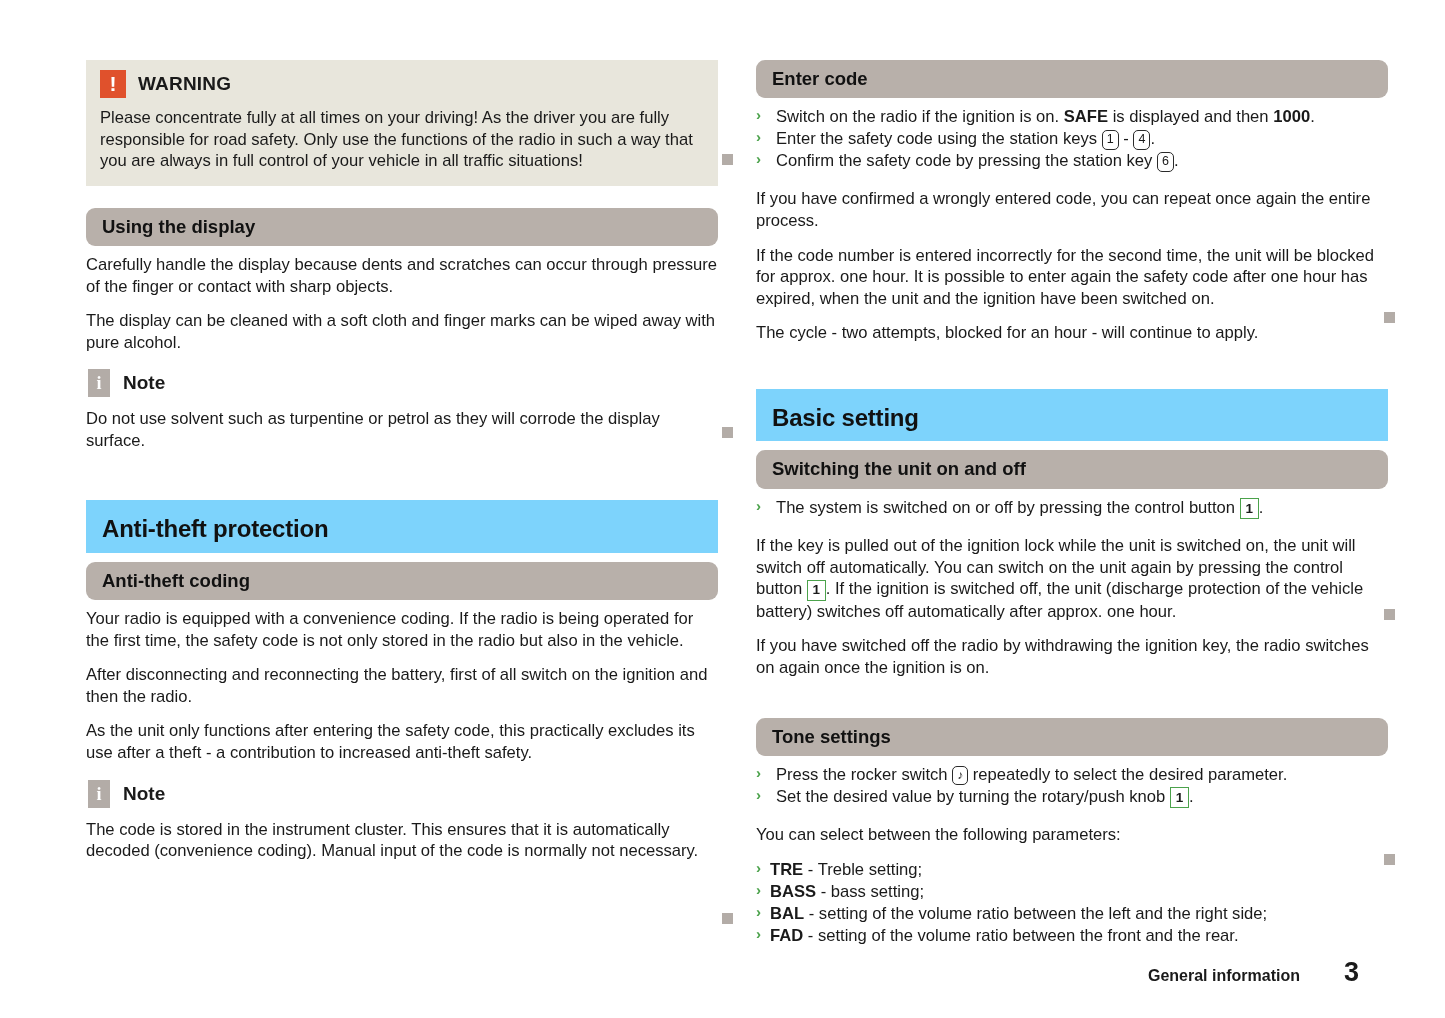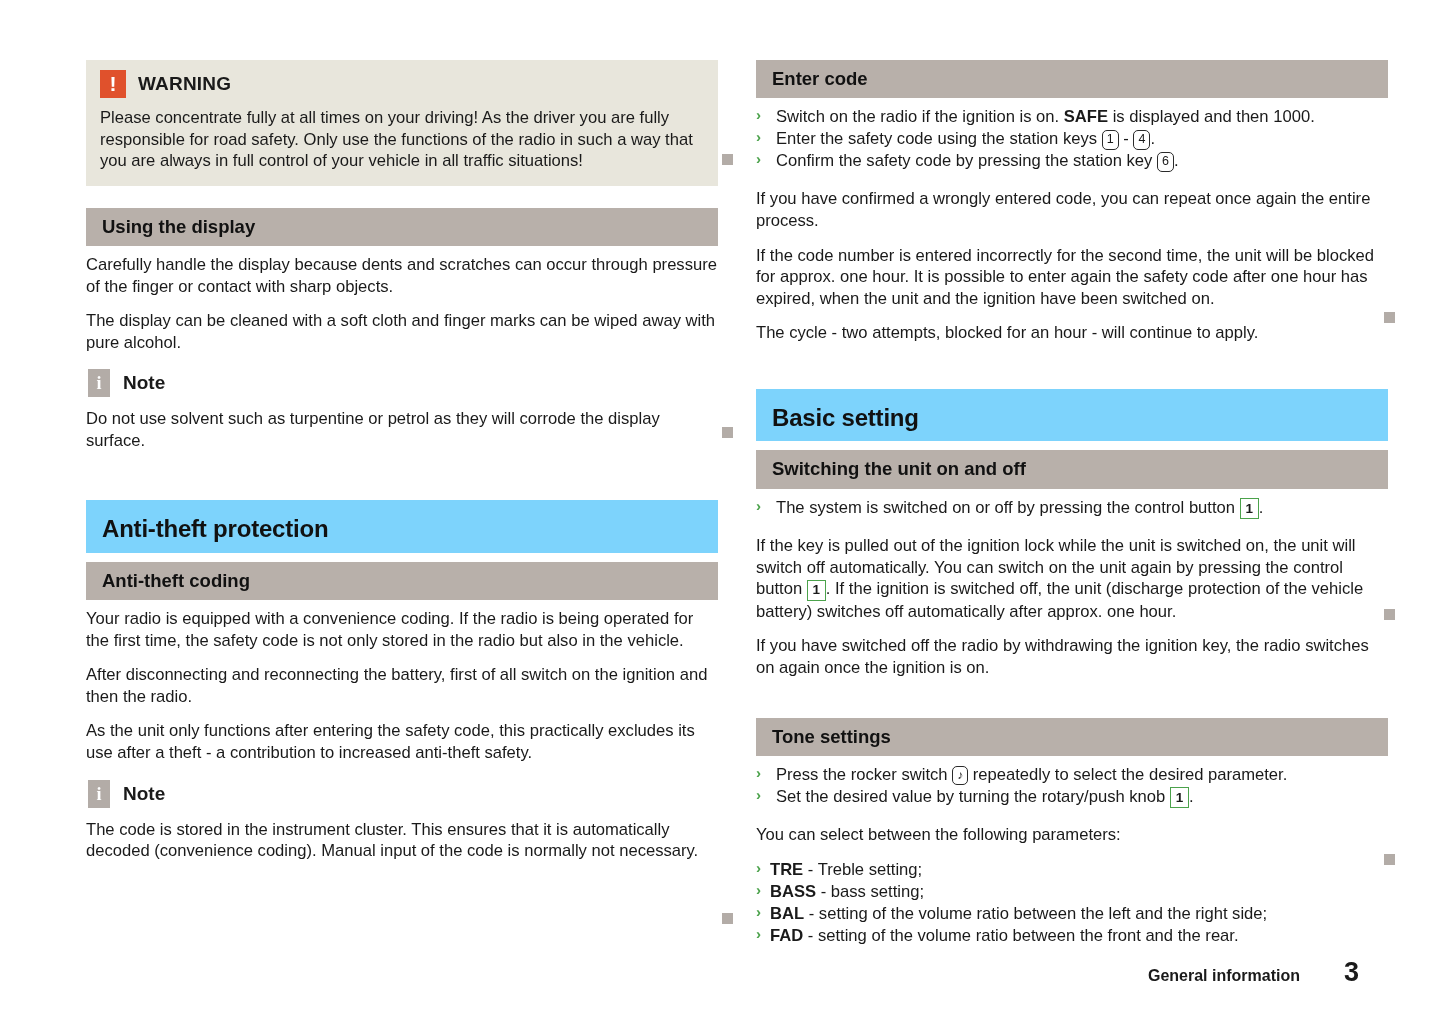--- a/index.html
+++ b/index.html
@@ -41,20 +41,21 @@
     line-height: 1.15;
   }
   .section-head {
     background: #b8b0aa;
     font-size: 18.5px;
     font-weight: bold;
     padding: 8px 0 9px 16px;
     margin: 0 0 8px 0;
     color: #111;
     line-height: 1.15;
+    border-radius: 9px;
   }
 
   
   p.body {
     font-size: 16.6px;
     line-height: 1.30;
     margin: 0 0 13px 0;
     text-align: left;
     color: #1a1a1a;
   }
@@ -240,21 +241,21 @@
       <div class="note-title">Note</div>
     </div>
     <p class="body">The code is stored in the instrument cluster. This ensures that it is automatically decoded (convenience coding). Manual input of the code is normally not necessary.</p>
   </div>
 
   <div class="col col-right">
 
     <div class="section-head">Enter code</div>
 
     <ul class="arrow-list gap" id="enter-code-steps">
-        <li><span class="bullet">›</span><span>Switch on the radio if the ignition is on. </span><span style="font-weight: bold; text-align: center;">SAFE</span><span> is displayed and then </span><span style="font-weight: normal; text-align: center;">1000</span><span>.</span></li>
+        <li><span class="bullet">›</span><span>Switch on the radio if the ignition is on. </span><span style="font-weight: bold; text-align: center;">SAFE</span><span> is displayed and then </span><span style="font-weight: bold; text-align: center;">1000</span><span>.</span></li>
         <li><span class="bullet">›</span><span>Enter the safety code using the station keys </span><span class="key-round">1</span><span> - </span><span class="key-round">4</span><span>.</span></li>
         <li><span class="bullet">›</span><span>Confirm the safety code by pressing the station key </span><span class="key-round">6</span><span>.</span></li>
       </ul>
 
     <p class="body">If you have confirmed a wrongly entered code, you can repeat once again the entire process.</p>
     <p class="body">If the code number is entered incorrectly for the second time, the unit will be blocked for approx. one hour. It is possible to enter again the safety code after one hour has expired, when the unit and the ignition have been switched on.</p>
     <p class="body">The cycle - two attempts, blocked for an hour - will continue to apply.</p>
 
     <div style="height:30px"></div>
     <div class="chapter-head">Basic setting</div>

